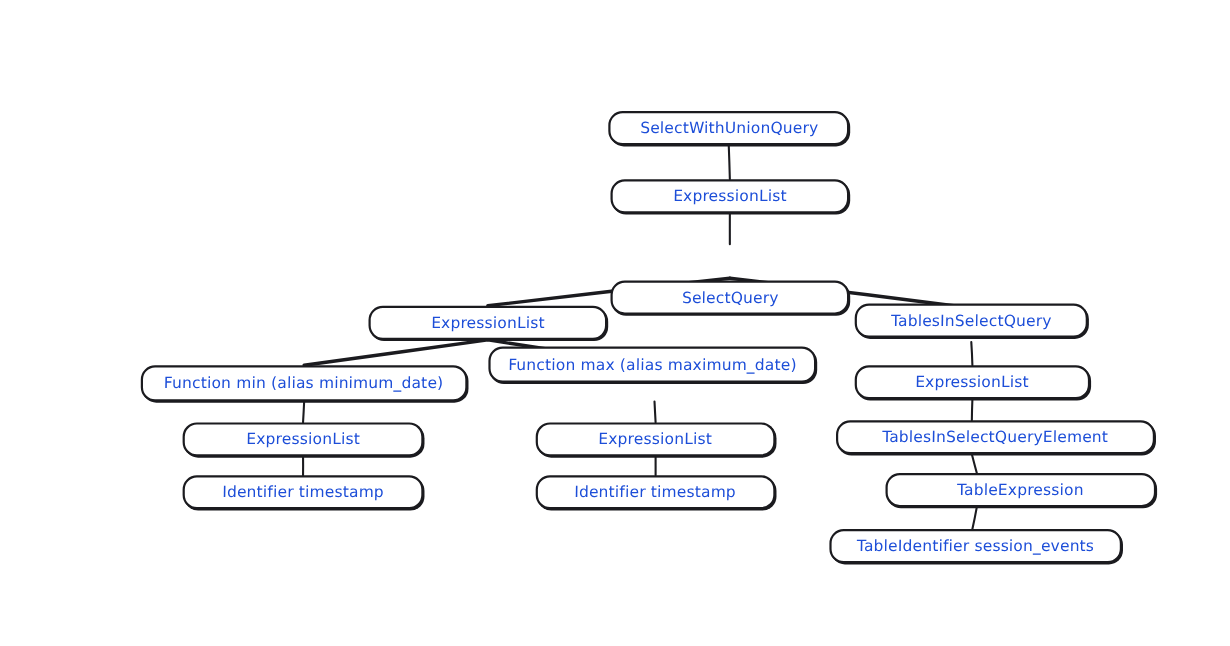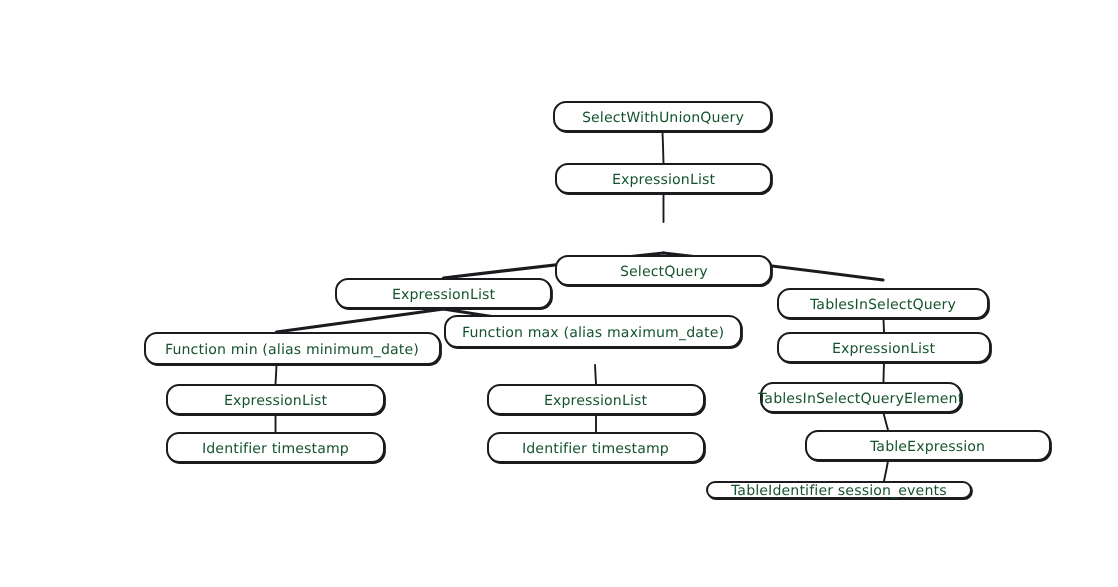--- a/index.html
+++ b/index.html
@@ -25,21 +25,21 @@
   }
   .node {
     position: absolute;
     box-sizing: border-box;
     display: flex;
     align-items: center;
     justify-content: center;
     background: #ffffff;
     border: 2.2px solid #1b1b1f;
     border-radius: 13px;
-    color: #14532d;
+    color: #1d4ed8;
     font-size: 14px;
     letter-spacing: 0.2px;
     white-space: nowrap;
     box-shadow: 1.1px 1.3px 0 -0.2px #1b1b1f;
   }
   .node .label {
     display: block;
     transform: skewX(-0.9deg);
   }
 </style>
@@ -69,47 +69,47 @@
       </div>
       <div class="node" style="left: 555px; top: 163px; width: 217px; height: 31px;">
         <span class="label">ExpressionList</span>
       </div>
       <div class="node" style="left: 555px; top: 222px; width: 217px; height: 31px; margin-top: 33px;">
         <span class="label">SelectQuery</span>
       </div>
       <div class="node" style="left: 335px; top: 278px; width: 217px; height: 31px;">
         <span class="label">ExpressionList</span>
       </div>
-      <div class="node" style="left: 777px; top: 288px; width: 212px; height: 31px;">
+      <div class="node" style="left: 777px; top: 276px; width: 212px; height: 31px;">
         <span class="label">TablesInSelectQuery</span>
       </div>
-      <div class="node" style="left: 144px; top: 332px; width: 297px; height: 33px;">
+      <div class="node" style="left: 128px; top: 332px; width: 297px; height: 33px;">
         <span class="label">Function min (alias minimum_date)</span>
       </div>
       <div class="node" style="left: 444px; top: 315px; width: 298px; height: 33px;">
         <span class="label">Function max (alias maximum_date)</span>
       </div>
       <div class="node" style="left: 777px; top: 332px; width: 214px; height: 31px;">
         <span class="label">ExpressionList</span>
       </div>
       <div class="node" style="left: 166px; top: 384px; width: 219px; height: 31px;">
         <span class="label">ExpressionList</span>
       </div>
       <div class="node" style="left: 487px; top: 384px; width: 218px; height: 31px;">
         <span class="label">ExpressionList</span>
       </div>
-      <div class="node" style="left: 760px; top: 382px; width: 202px; height: 31px;">
+      <div class="node" style="left: 760px; top: 382px; width: 290px; height: 31px;">
         <span class="label">TablesInSelectQueryElement</span>
       </div>
       <div class="node" style="left: 166px; top: 432px; width: 219px; height: 31px;">
         <span class="label">Identifier timestamp</span>
       </div>
       <div class="node" style="left: 487px; top: 432px; width: 218px; height: 31px;">
         <span class="label">Identifier timestamp</span>
       </div>
       <div class="node" style="left: 805px; top: 430px; width: 246px; height: 31px;">
         <span class="label">TableExpression</span>
       </div>
-      <div class="node" style="left: 706px; top: 481px; width: 266px; height: 18px; text-align: center;">
+      <div class="node" style="left: 754px; top: 481px; width: 266px; height: 31px; text-align: center;">
         <span class="label">TableIdentifier session_events</span>
       </div>
     </div>
 </div>
 
 </body></html>

